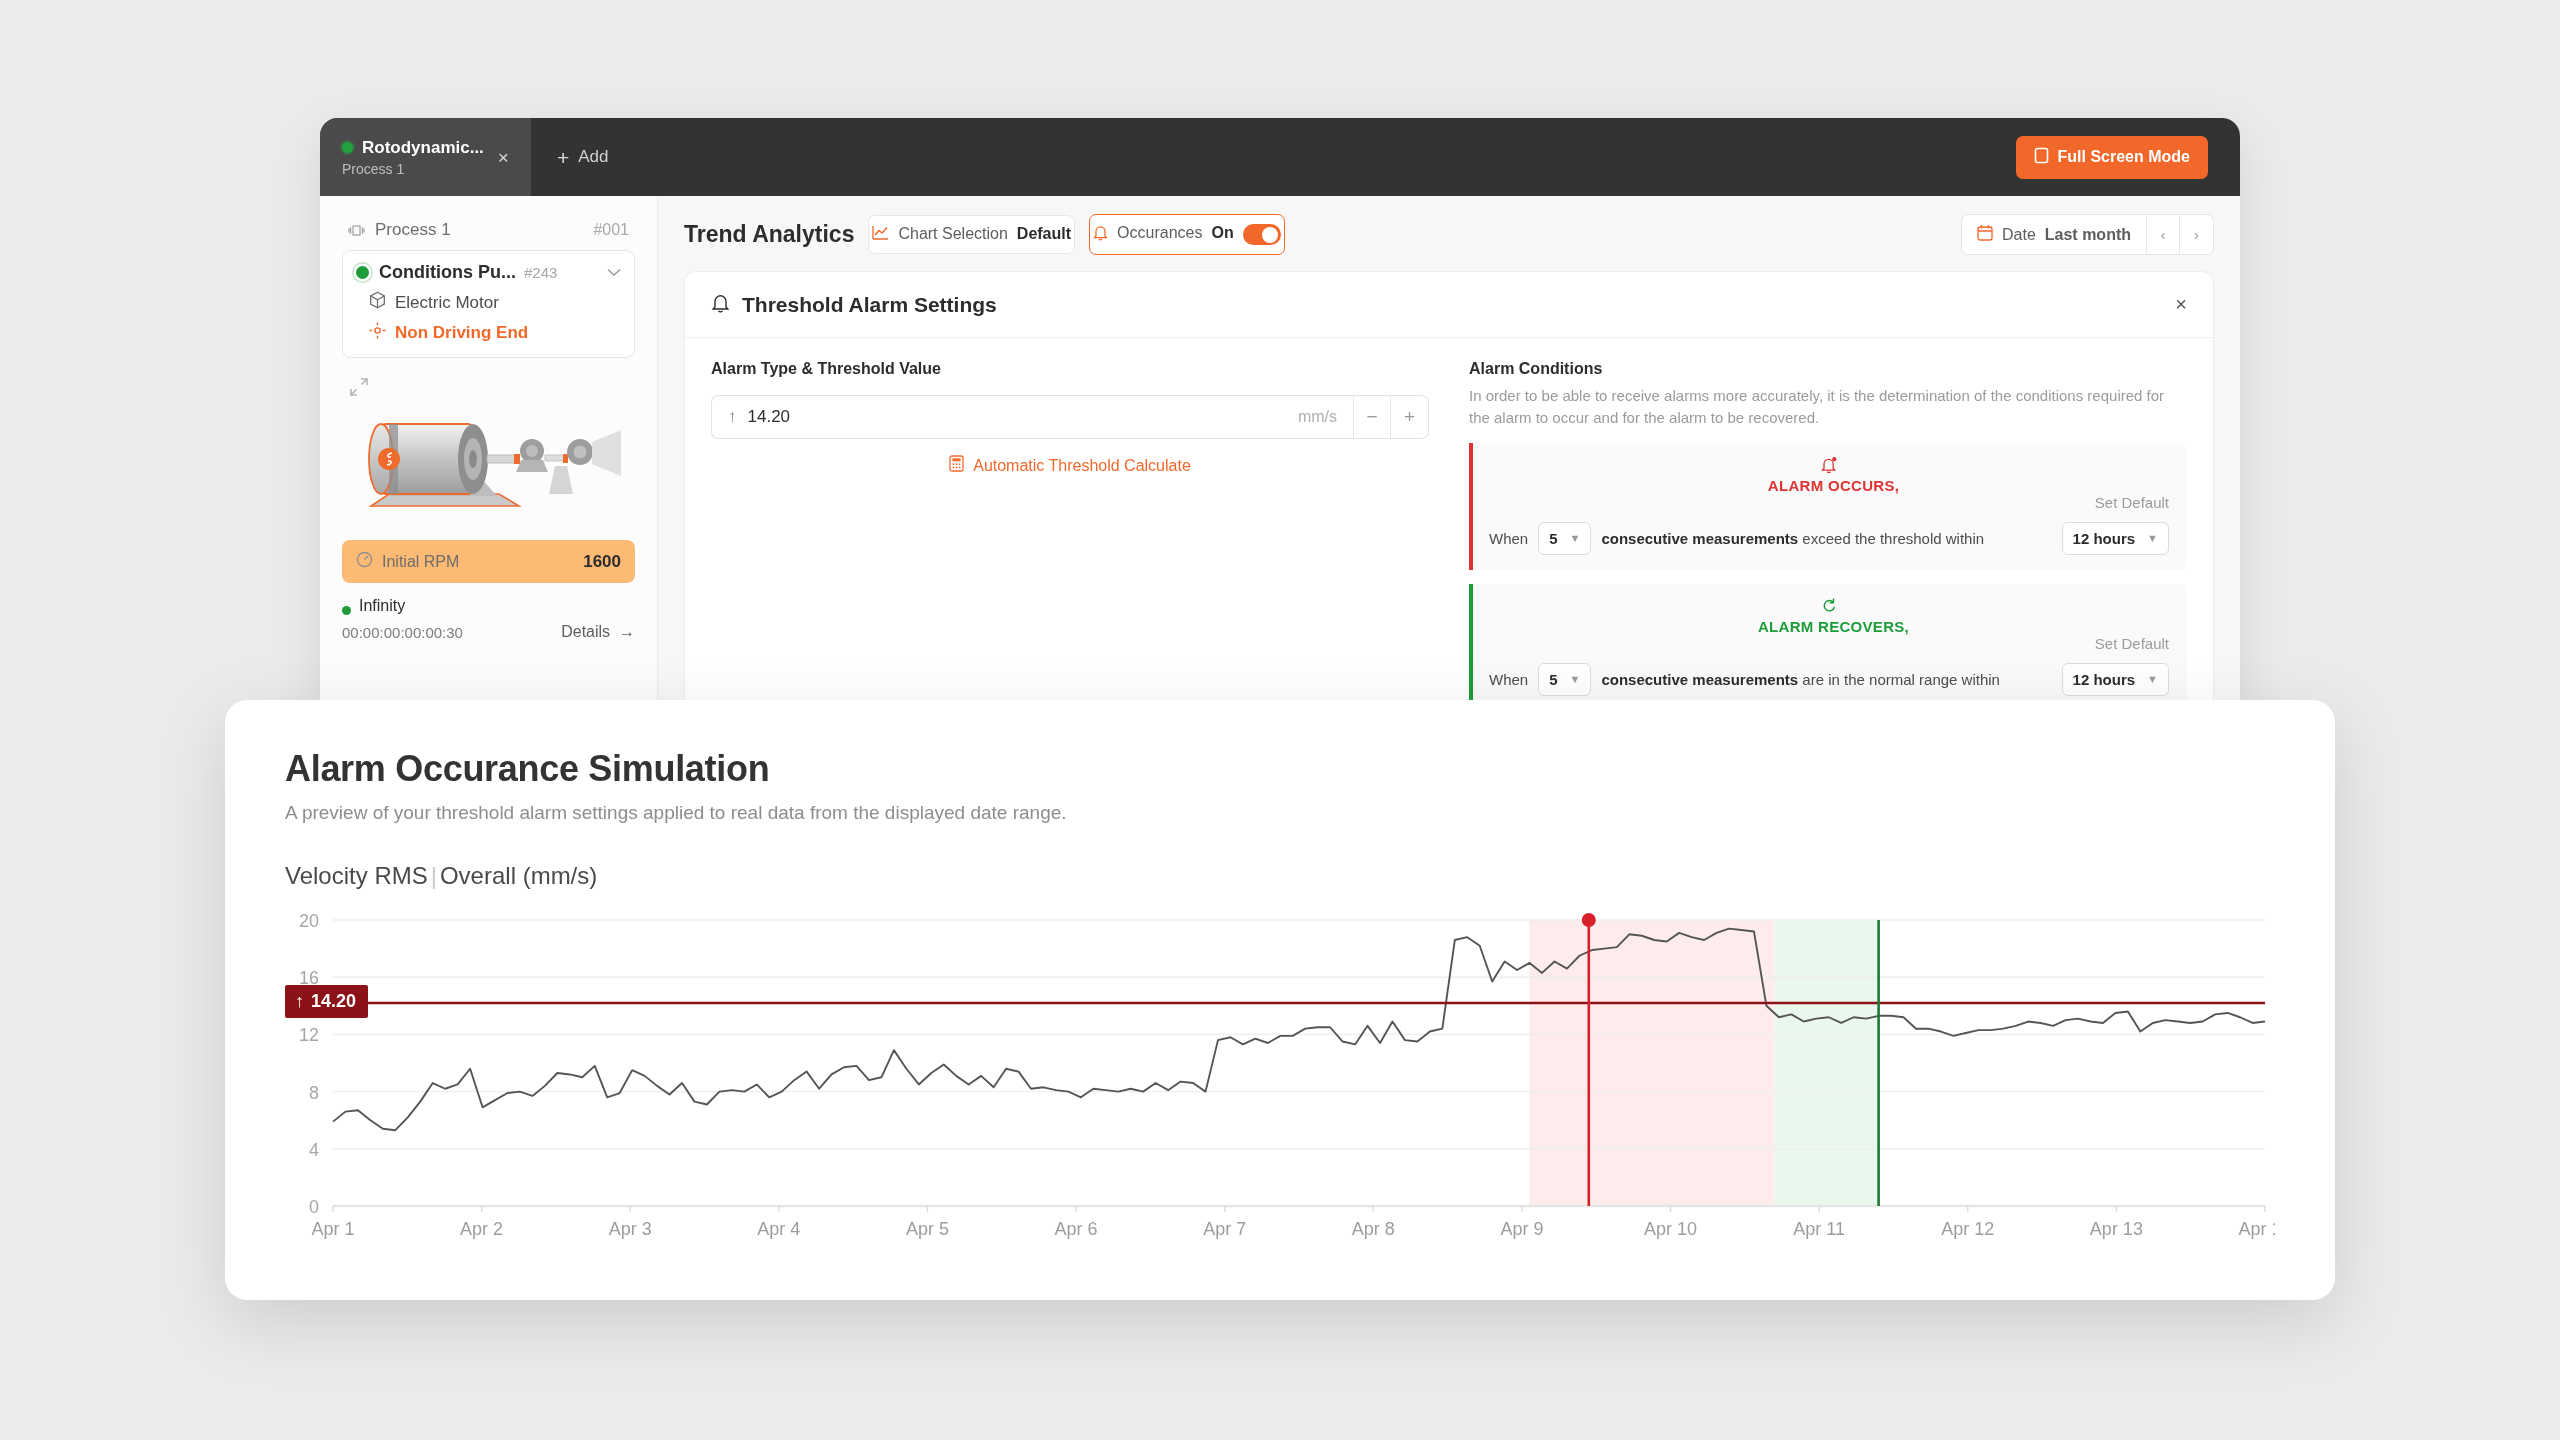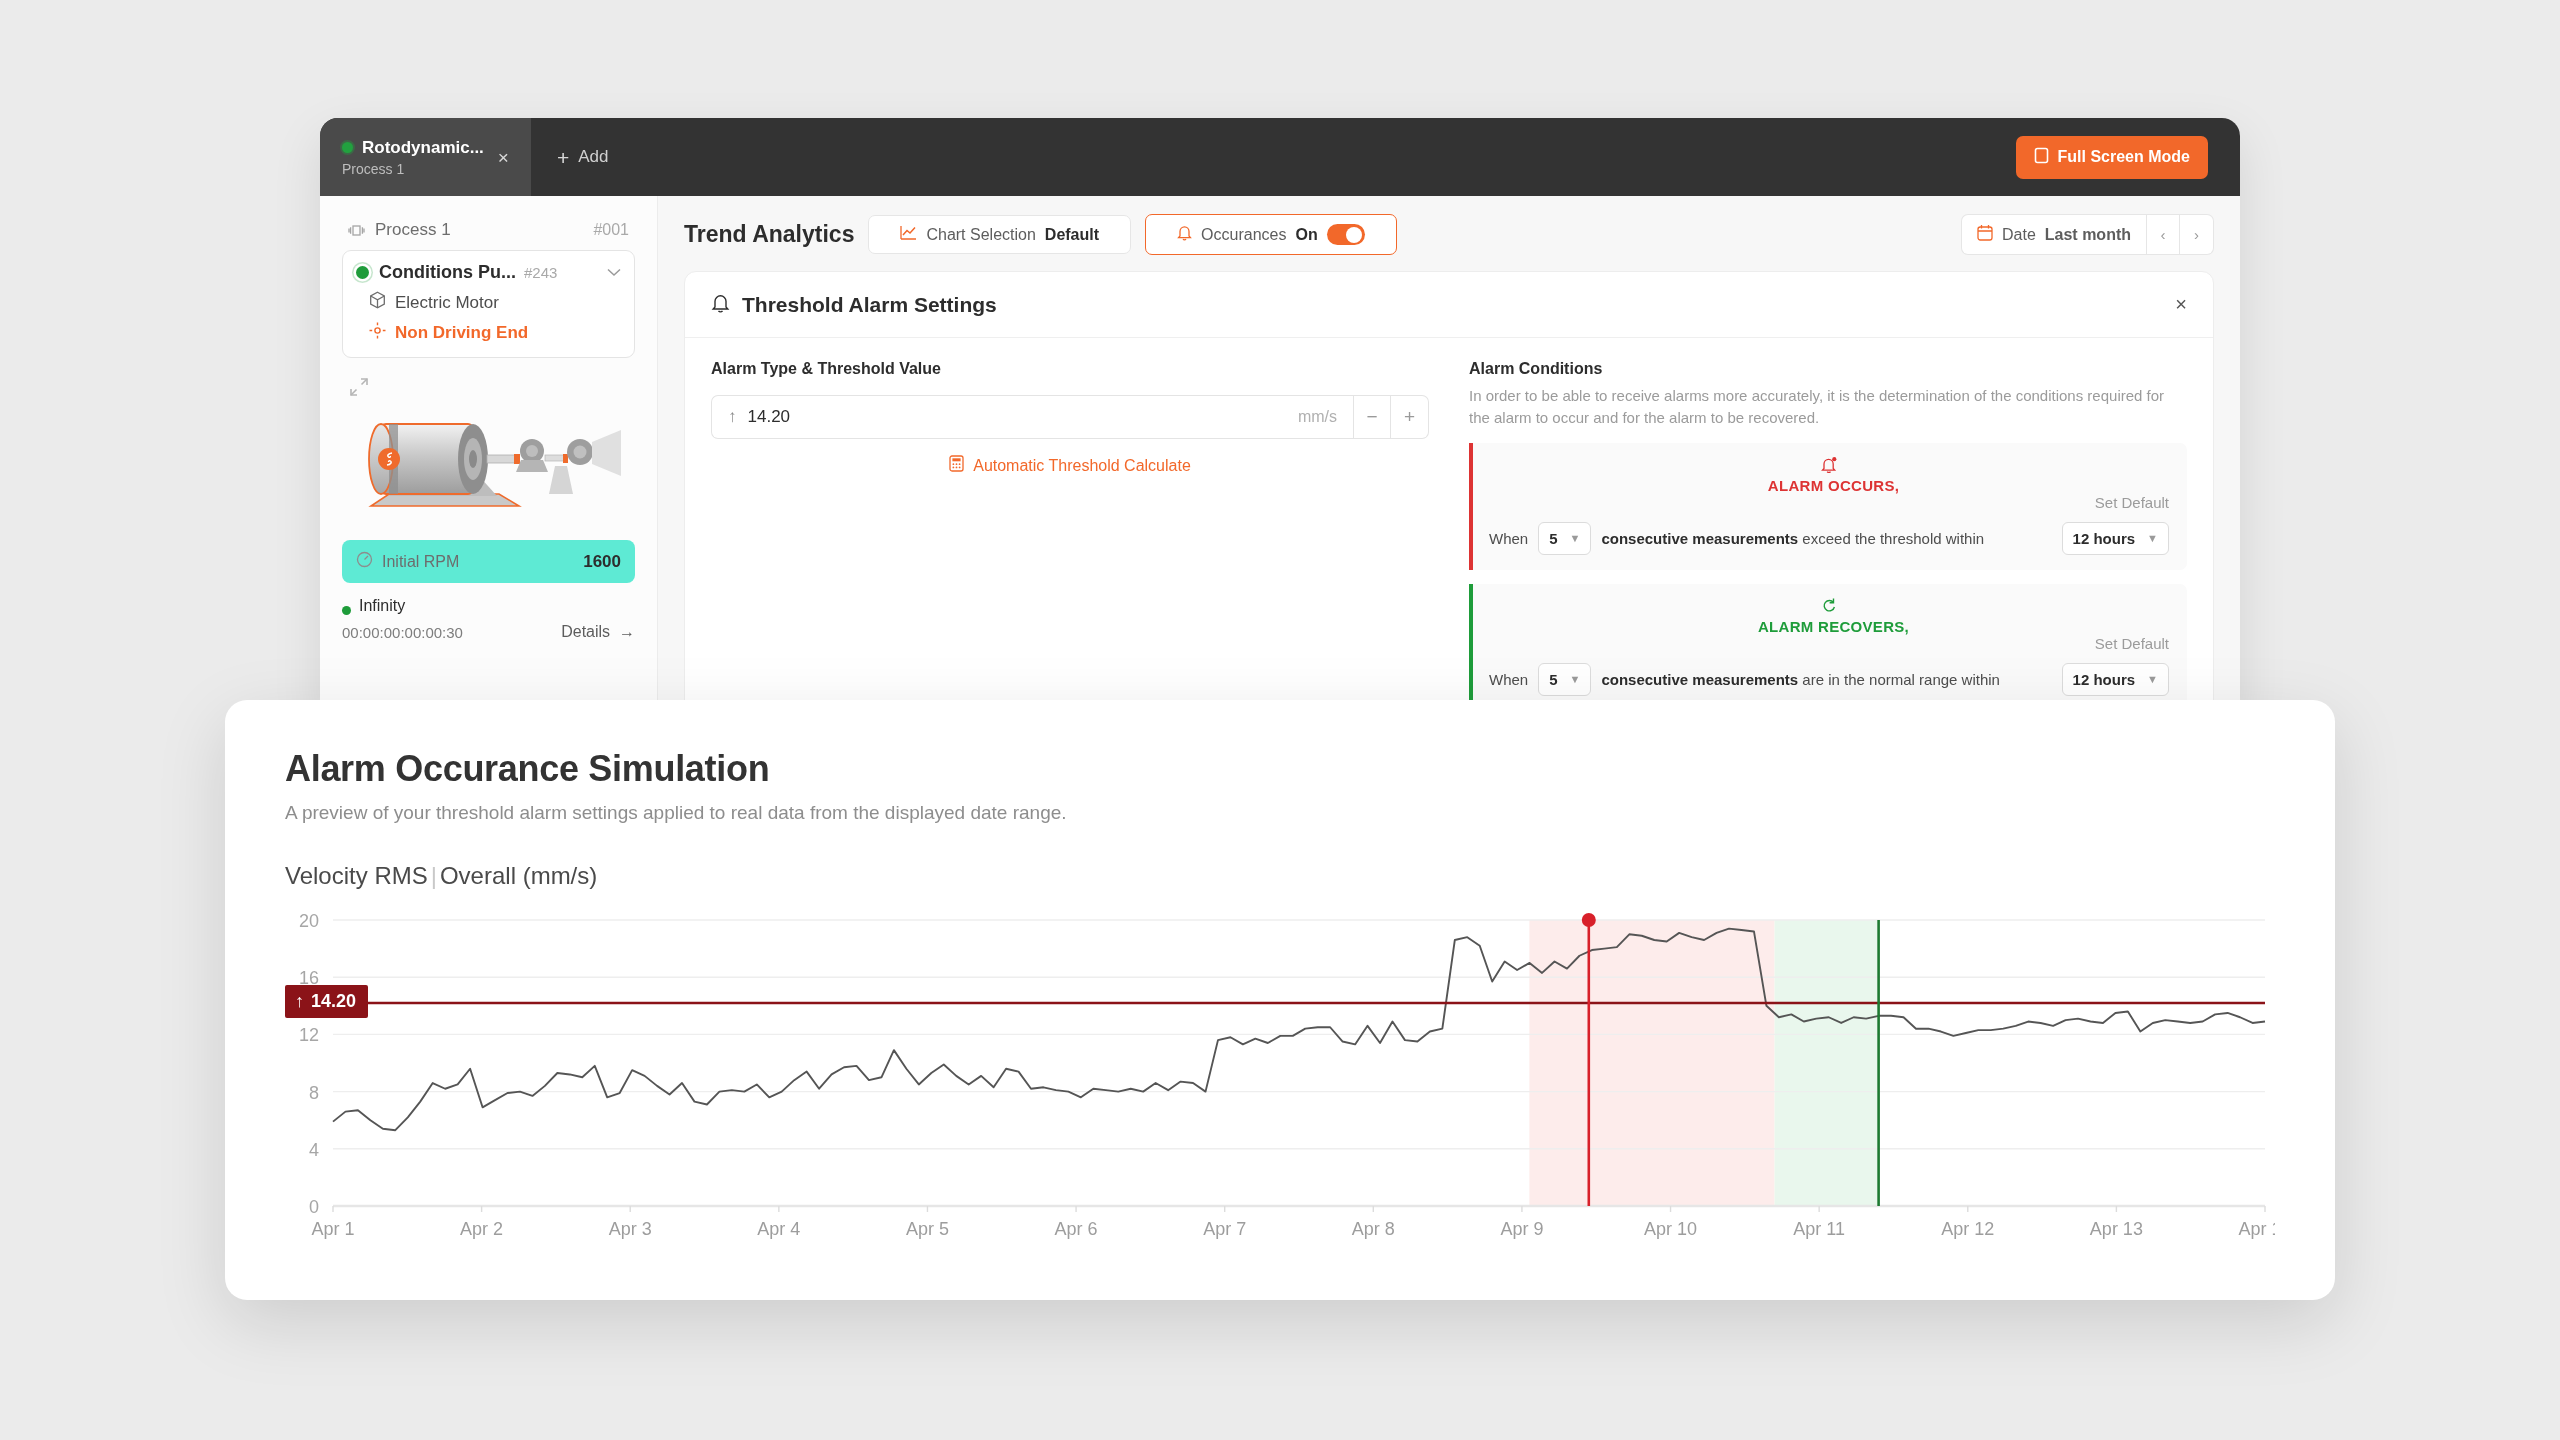--- a/index.html
+++ b/index.html
@@ -111,40 +111,40 @@
   }
   .asset-sub.active { color: #f2682a; font-weight: bold; }
 
   .expand-ico { margin: 18px 0 0 6px; color: #b5b5b5; }
   .motor-wrap {
     height: 128px; display: flex; align-items: center; justify-content: center;
     margin-top: -4px;
   }
   .rpm-box {
     display: flex; align-items: center;
-    background: #5eead4; border-radius: 8px;
+    background: #fdba74; border-radius: 8px;
     padding: 11px 14px; margin-top: 14px;
   }
   .rpm-label { font-size: 16px; color: #6d6d6d; margin-left: 9px; }
   .rpm-value { margin-left: auto; font-size: 17px; font-weight: bold; color: #2d2d2d; }
   .infinity-row { display: flex; align-items: flex-end; gap: 8px; margin-top: 14px; }
   .inf-dot { width: 9px; height: 9px; border-radius: 50%; background: #1e9c3a; }
   .inf-label { font-size: 16px; color: #2d2d2d; }
   .time-row { display: flex; align-items: center; margin-top: 8px; }
   .time-val { font-size: 15px; color: #7d7d7d; }
   .details-link { margin-left: auto; font-size: 16px; color: #5d5d5d; cursor: pointer; }
 
   
   .main { flex: 1; background: #f7f7f7; padding: 18px 26px 0 26px; min-width: 0; }
   .toolbar { display: flex; align-items: center; gap: 14px; }
   .toolbar-title { font-size: 23px; font-weight: bold; color: #2d2d2d; white-space: nowrap; }
   .chip {
-    display: flex; align-items: center; gap: 9px;
+    display: flex; align-items: flex-start; gap: 9px;
     background: #fff; border: 1px solid #e6e6e6; border-radius: 7px;
-    padding: 9px 31px; font-size: 16px; color: #5d5d5d;
+    padding: 9px 3px; font-size: 16px; color: #5d5d5d;
     cursor: pointer; white-space: nowrap;
   }
   .chip b { color: #2d2d2d; }
   .chip.alert { border-color: #f2682a; }
   .toggle {
     width: 38px; height: 21px; border-radius: 11px; background: #f2682a;
     position: relative; flex: none;
   }
   .toggle::after {
     content: ''; position: absolute; right: 2.5px; top: 2.5px;

